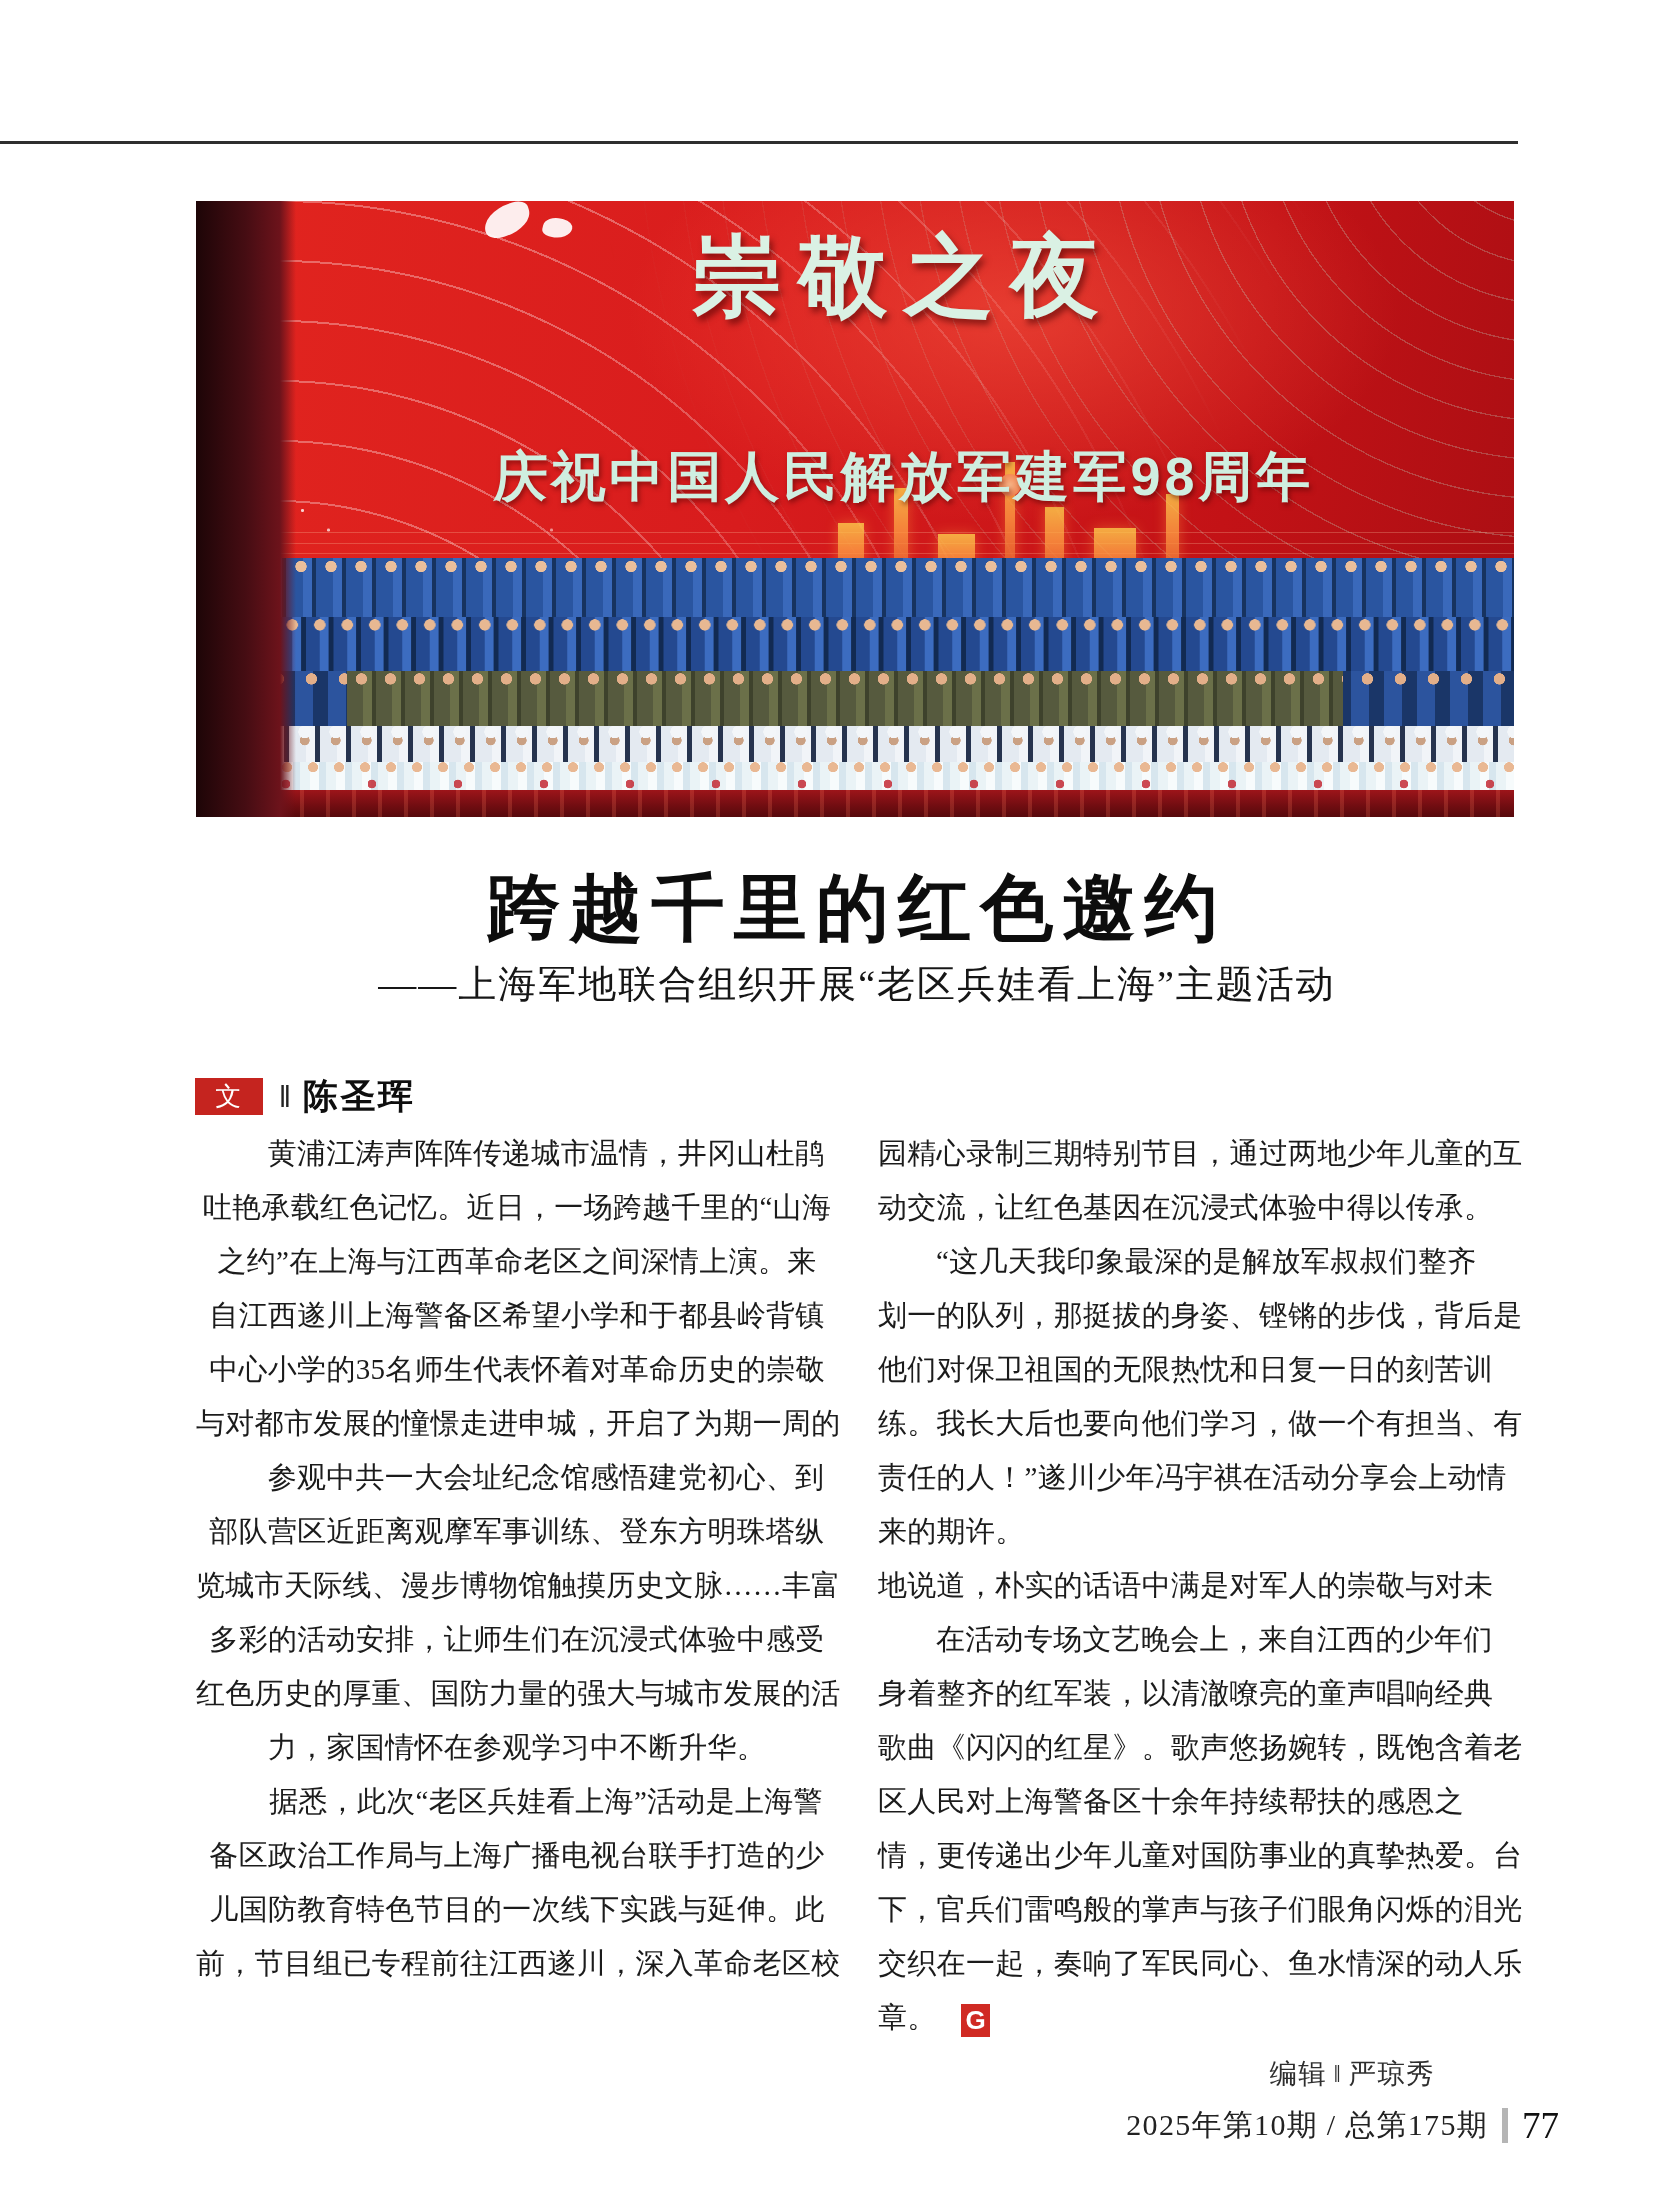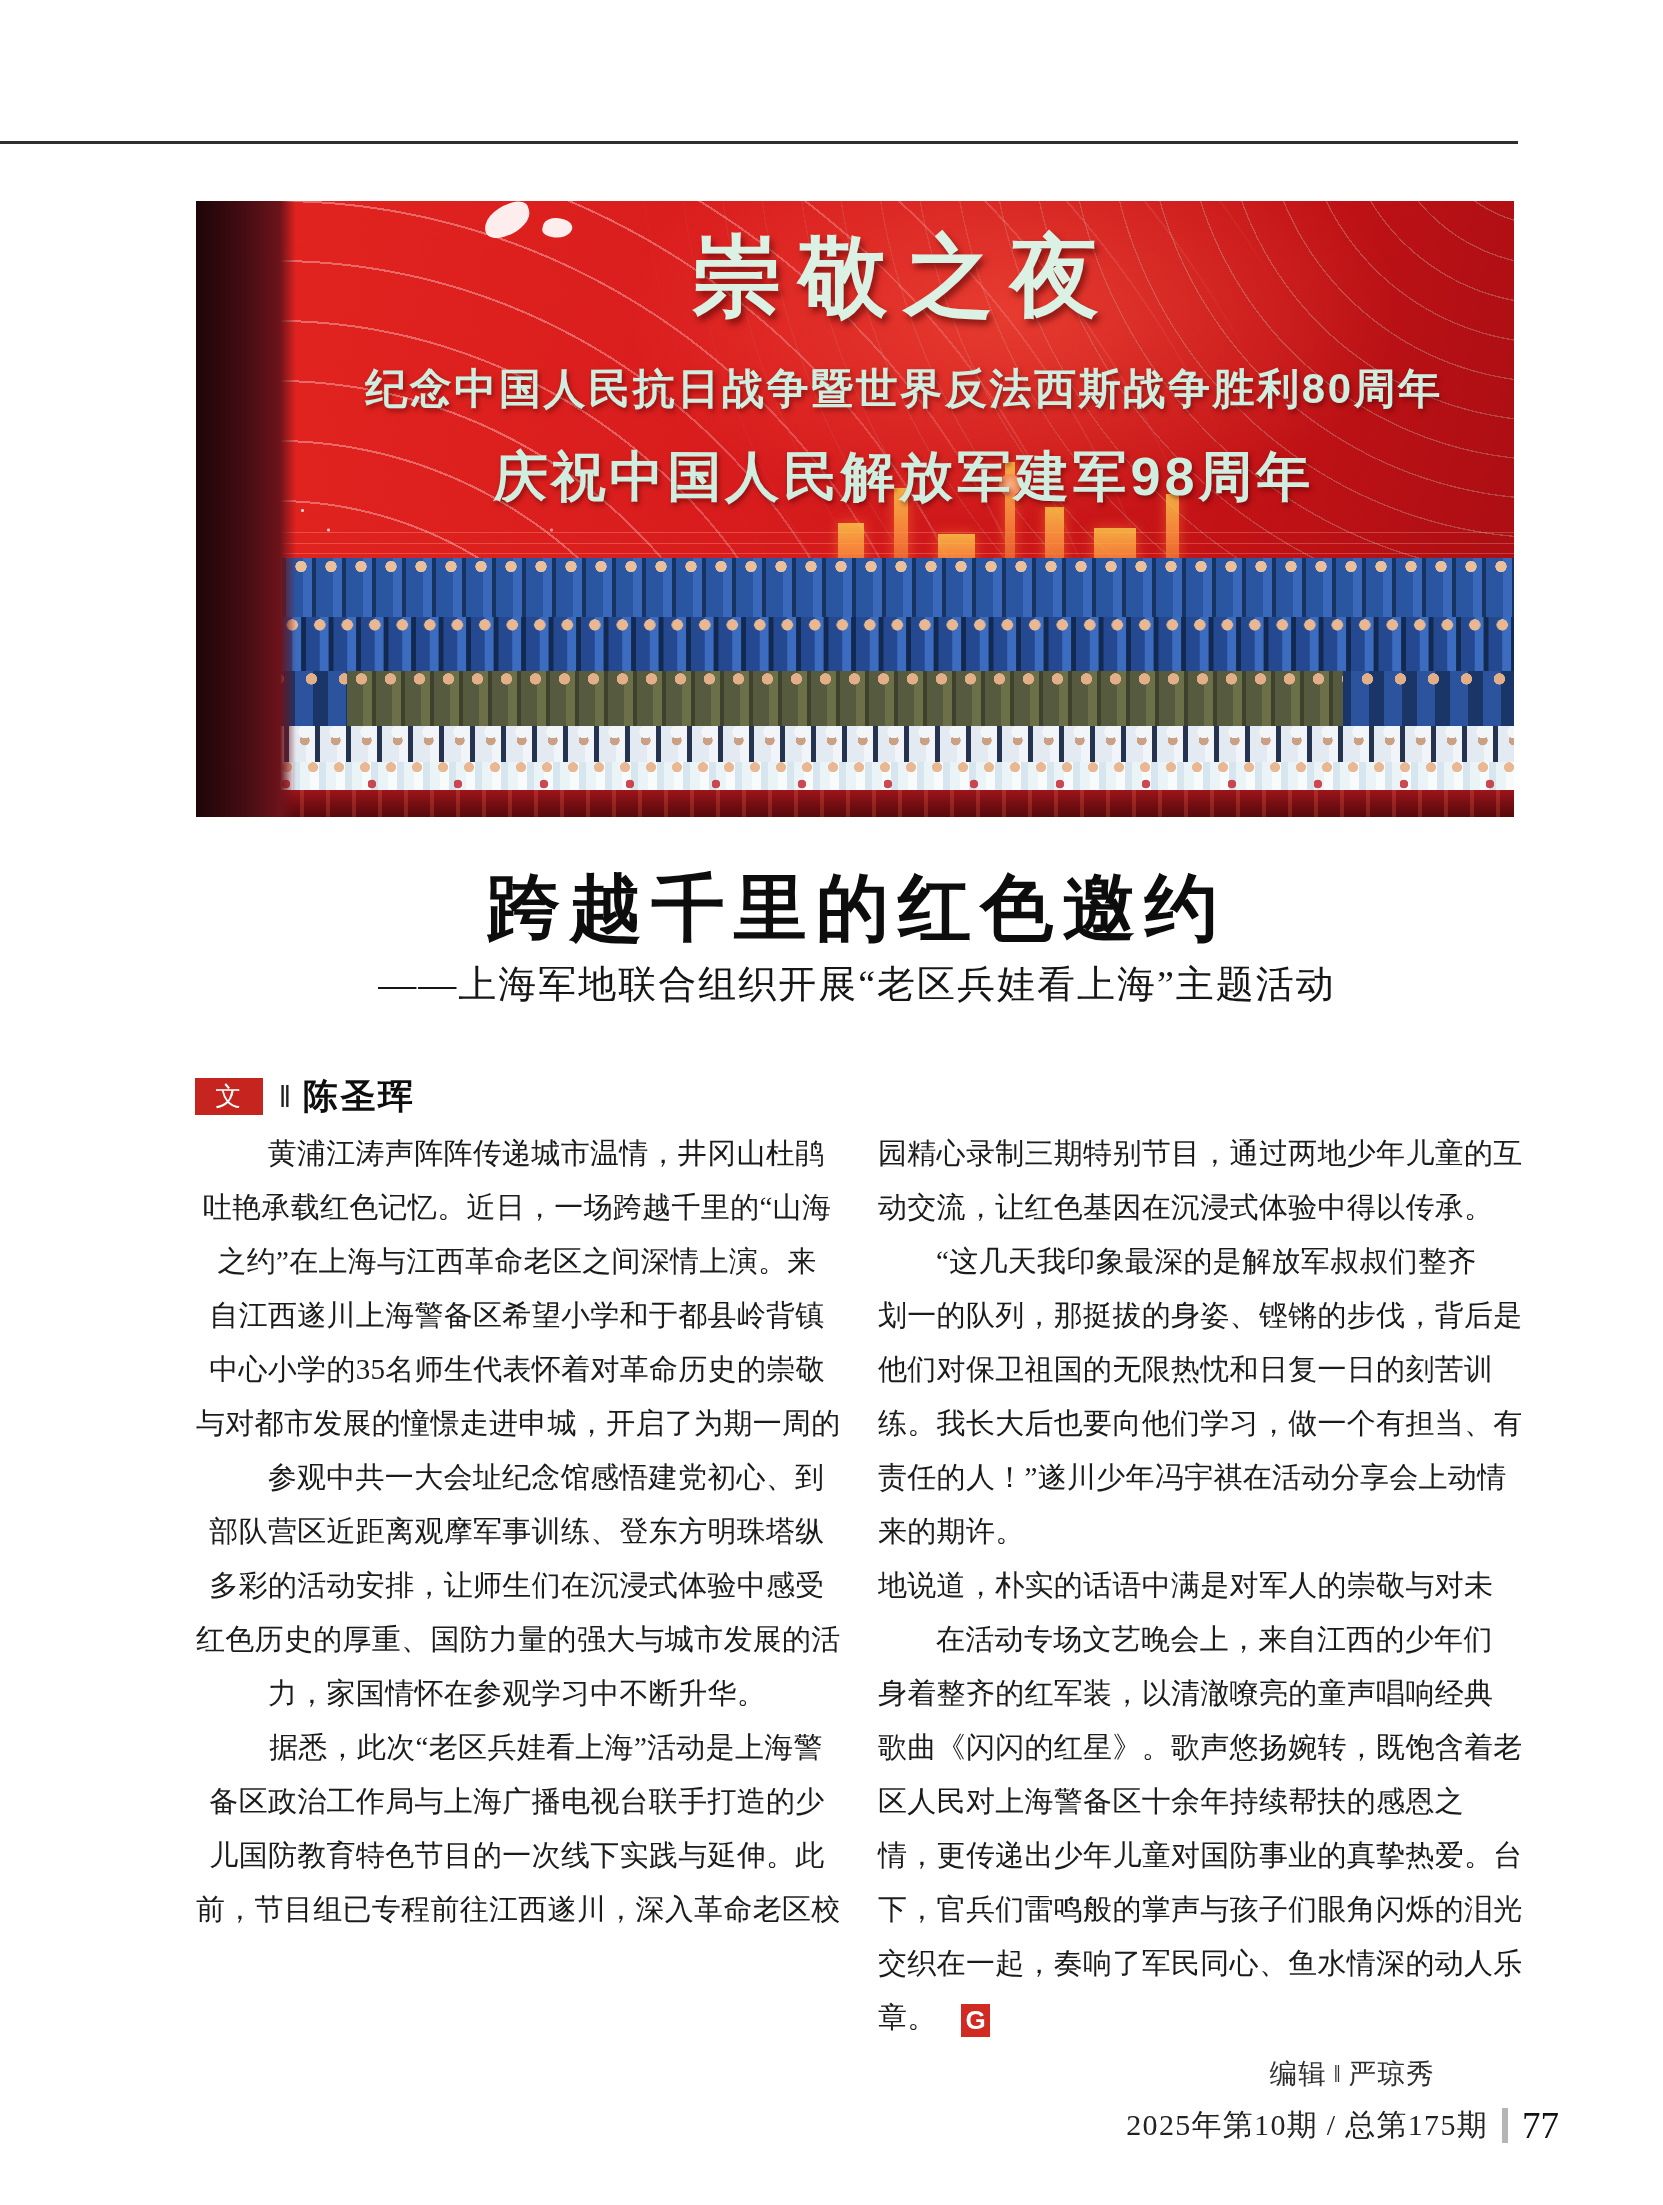--- a/index.html
+++ b/index.html
@@ -186,21 +186,20 @@
       <div class="bld bld-2"></div>
       <div class="bld bld-3"></div>
       <div class="bld bld-tower"></div>
       <div class="bld bld-4"></div>
       <div class="bld bld-5"></div>
       <div class="bld bld-6"></div>
     </div>
     <div class="dove dove-1"></div>
     <div class="dove dove-2"></div>
     <div class="ph-banner ph-banner-1">崇敬之夜</div>
-    <div class="ph-banner ph-banner-2">纪念中国人民抗日战争暨世界反法西斯战争胜利80周年</div>
     <div class="ph-banner ph-banner-3">庆祝中国人民解放军建军98周年</div>
     <div class="crow crow-1"></div>
     <div class="crow crow-2"></div>
     <div class="crow crow-3">
       <div class="crow-3-army"></div>
     </div>
     <div class="crow crow-4"></div>
     <div class="crow crow-5"></div>
     <div class="ph-floor"></div>
     <div class="ph-curtain"></div>
@@ -217,20 +216,21 @@
 
   <div class="col col-left">
     <div class="bline indent">黄浦江涛声阵阵传递城市温情，井冈山杜鹃</div>
     <div class="bline">吐艳承载红色记忆。近日，一场跨越千里的“山海</div>
     <div class="bline">之约”在上海与江西革命老区之间深情上演。来</div>
     <div class="bline">自江西遂川上海警备区希望小学和于都县岭背镇</div>
     <div class="bline">中心小学的35名师生代表怀着对革命历史的崇敬</div>
     <div class="bline">与对都市发展的憧憬走进申城，开启了为期一周的</div>
     <div class="bline indent">参观中共一大会址纪念馆感悟建党初心、到</div>
     <div class="bline">部队营区近距离观摩军事训练、登东方明珠塔纵</div>
+    <div class="bline">览城市天际线、漫步博物馆触摸历史文脉……丰富</div>
     <div class="bline">多彩的活动安排，让师生们在沉浸式体验中感受</div>
     <div class="bline">红色历史的厚重、国防力量的强大与城市发展的活</div>
     <div class="bline">力，家国情怀在参观学习中不断升华。</div>
     <div class="bline indent">据悉，此次“老区兵娃看上海”活动是上海警</div>
     <div class="bline">备区政治工作局与上海广播电视台联手打造的少</div>
     <div class="bline">儿国防教育特色节目的一次线下实践与延伸。此</div>
     <div class="bline">前，节目组已专程前往江西遂川，深入革命老区校</div>
   </div>
 
   <div class="col col-right">

